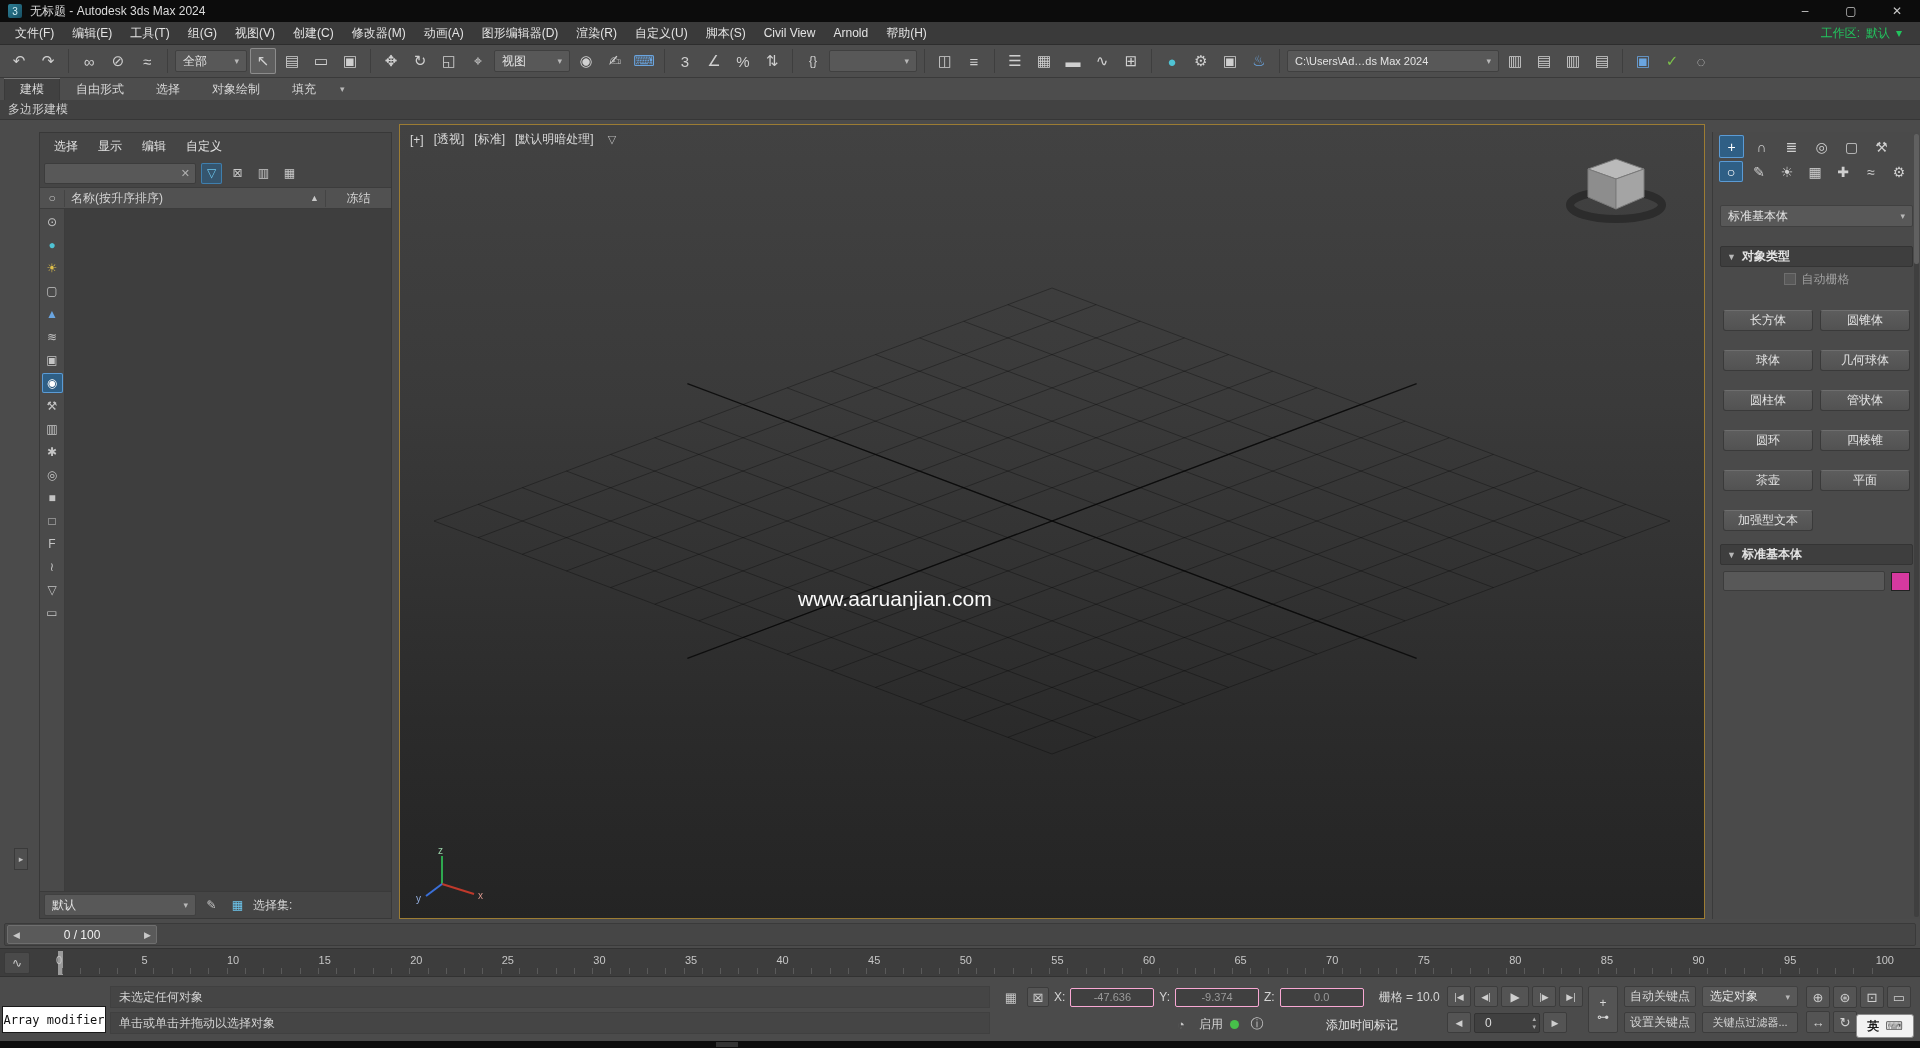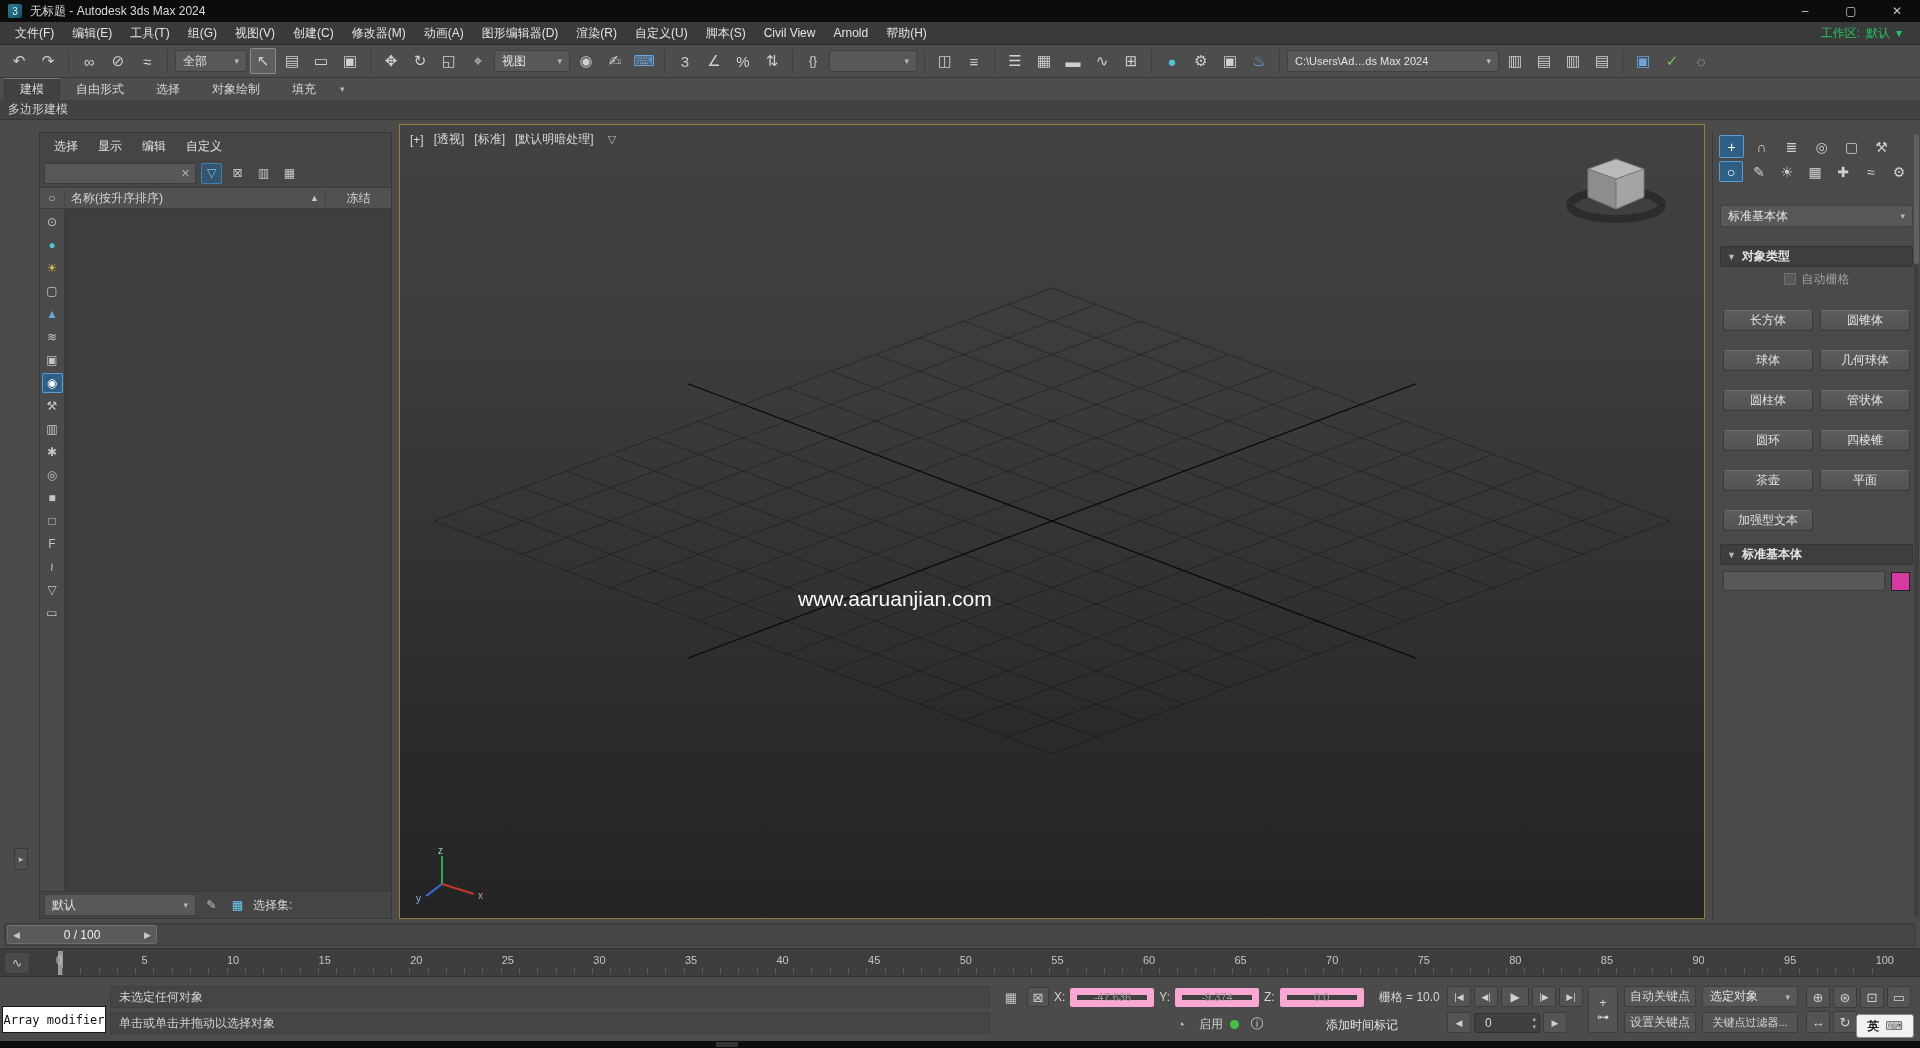--- a/index.html
+++ b/index.html
@@ -94,21 +94,21 @@
   .tb-labels { position:absolute; left:56px; right:26px; top:5px; display:flex; justify-content:space-between; color:#c6c6c6; font-size:11px; }
   .tb-ticks { position:absolute; left:62px; right:30px; bottom:2px; height:6px; background:repeating-linear-gradient(90deg,#5a5a5a 0 1px,transparent 1px 18.28px); }
 
   
   .statusbar { position:absolute; left:0; top:981px; width:1920px; height:60px; background:#4b4b4b; }
   .sb-tip { position:absolute; left:2px; top:25px; width:104px; height:27px; background:#ffffff; border:1px solid #1a1a1a; color:#111; font-family:"DejaVu Sans Mono","Liberation Mono",monospace; font-size:12px; display:flex; align-items:center; justify-content:center; }
   .sb-inset { position:absolute; left:110px; width:880px; height:22px; background:#454545; border:1px solid #404040; display:flex; align-items:center; padding-left:8px; color:#d2d2d2; }
   .sb-icon { width:22px; height:20px; display:flex; align-items:center; justify-content:center; color:#c6c6c6; font-size:13px; }
   .sb-icon.boxed { background:#545454; border:1px solid #3c3c3c; border-radius:2px; }
   .sb-coords { position:absolute; left:1000px; top:6px; display:flex; gap:5px; align-items:center; }
-  .sb-field { width:84px; height:19px; background:#404040; border:7px solid #f9a8d4; border-radius:2px; color:#9a9a9a; display:flex; align-items:center; justify-content:center; font-size:11px; }
+  .sb-field { width:84px; height:19px; background:#404040; border:1px solid #f9a8d4; border-radius:2px; color:#9a9a9a; display:flex; align-items:center; justify-content:center; font-size:11px; }
   .sb-animrow { position:absolute; left:1170px; top:33px; display:flex; gap:7px; align-items:center; }
   .sb-dot { width:9px; height:9px; border-radius:50%; background:#47c04a; }
   .sb-timetag { position:absolute; left:1326px; top:36px; color:#e5e5e5; }
   .sb-play { position:absolute; left:1447px; top:5px; display:flex; gap:3px; }
   .pbtn { width:24px; height:21px; background:#545454; border:1px solid #3c3c3c; border-radius:2px; color:#cfcfcf; display:flex; align-items:center; justify-content:center; font-size:9px; }
   .pbtn.play { width:28px; font-size:12px; }
   .sb-frame { position:absolute; left:1447px; top:31px; display:flex; gap:3px; align-items:center; }
   .frame-field { width:66px; height:20px; background:#404040; border:1px solid #333; border-radius:2px; display:flex; align-items:center; padding-left:10px; color:#dddddd; position:relative; }
   .spin { position:absolute; right:3px; top:1px; display:flex; flex-direction:column; line-height:8px; font-size:7px; color:#aaa; }
   .keybig { position:absolute; left:1588px; top:5px; width:30px; height:47px; background:#545454; border:1px solid #3c3c3c; border-radius:2px; display:flex; flex-direction:column; align-items:center; justify-content:center; color:#d8d8d8; line-height:14px; }

